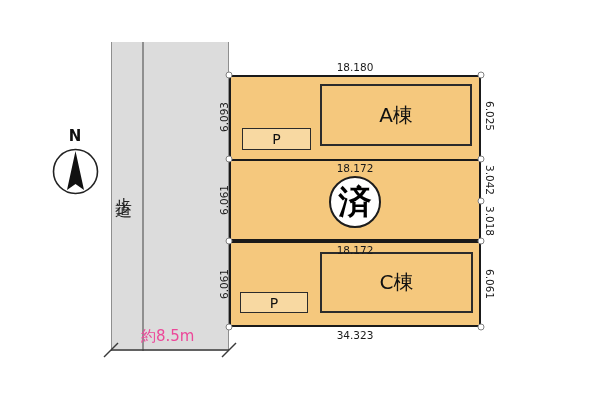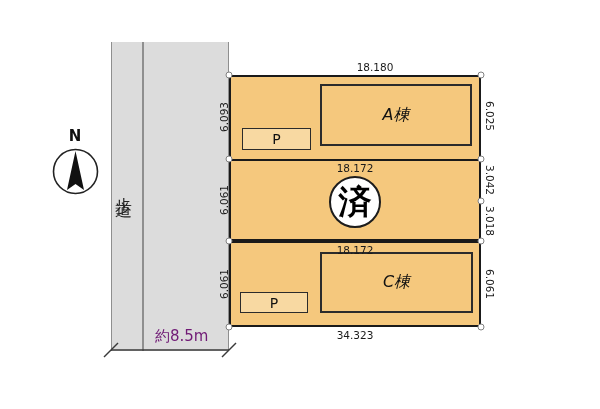--- a/index.html
+++ b/index.html
@@ -17,42 +17,42 @@
   }
   .road-inner-line {
     position:absolute; left:142px; top:42px; width:1.5px; height:309px;
     background:#8f8f8f;
   }
   .sidewalk-label {
     position:absolute; left:114px; top:184px; writing-mode:vertical-rl;
     font-size:17px; letter-spacing:4px; color:#222; line-height:20px;
   }
   .road-width-label {
-    position:absolute; left:155px; top:327px; font-size:15px; color:#701a75;
+    position:absolute; left:141px; top:327px; font-size:15px; color:#ec4899;
     white-space:nowrap;
   }
   .road-dim-svg { position:absolute; left:100px; top:338px; }
   
   .north-label {
     position:absolute; left:75px; top:127px; transform:translateX(-50%);
     font-size:15px; font-weight:600; color:#111;
   }
   .compass-svg { position:absolute; left:52px; top:148px; }
   
   .lot {
     position:absolute; left:229px; width:252px; background:#f5c87d;
     border:2px solid #1a1a1a; box-sizing:border-box;
   }
   .lot-a { top:75px;  height:86px; }
   .lot-b { top:159px; height:82px; }
   .lot-c { top:241px; height:86px; }
   .building {
     position:absolute; background:#f5c87d; border:2px solid #2b2b2b;
     box-sizing:border-box; display:flex; align-items:center; justify-content:center;
-    font-size:16px; color:#111;font-style:italic;
+    font-size:20px; color:#111;
   }
   .building-a { left:89px; top:7px;  width:152px; height:62px; }
   .building-c { left:89px; top:9px;  width:153px; height:61px; }
   .parking {
     position:absolute; background:#f8d9a2; border:1.5px solid #2b2b2b;
     box-sizing:border-box; display:flex; align-items:center; justify-content:center;
     font-size:14px; color:#111;
   }
   .parking-a { left:11px; top:51px; width:69px; height:22px; }
   .parking-c { left:9px;  top:49px; width:68px; height:21px; }
@@ -101,21 +101,21 @@
   </div>
 
   <div class="lot lot-b"></div>
   <div class="sold-badge">済</div>
 
   <div class="lot lot-c">
     <div class="building building-c">C棟</div>
     <div class="parking parking-c">P</div>
   </div>
 
-  <div class="dim dim-h" style="left:355px; top:61px;margin-left:20px;">18.180</div>
+  <div class="dim dim-h" style="left:355px; top:61px;">18.180</div>
   <div class="dim dim-h" style="left:355px; top:162px;">18.172</div>
   <div class="dim dim-h" style="left:355px; top:244px;">18.172</div>
   <div class="dim dim-h" style="left:355px; top:329px;">34.323</div>
 
   <div class="dim dim-vl" style="left:224px; top:117px;">6.093</div>
   <div class="dim dim-vl" style="left:224px; top:200px;">6.061</div>
   <div class="dim dim-vl" style="left:224px; top:284px;">6.061</div>
 
   <div class="dim dim-vr" style="left:490px; top:116px;">6.025</div>
   <div class="dim dim-vr" style="left:490px; top:180px;">3.042</div>

